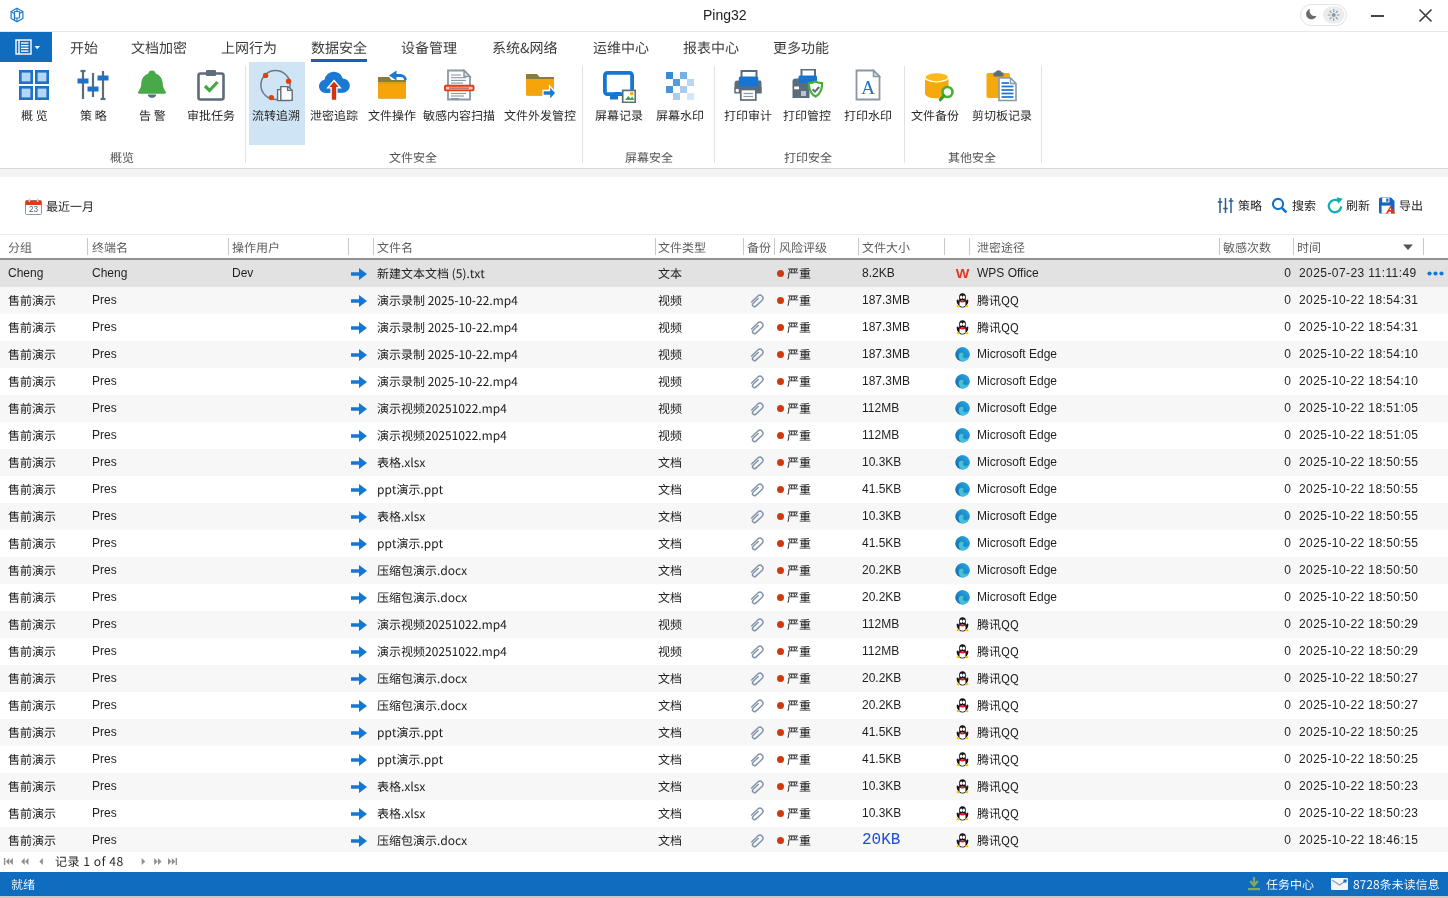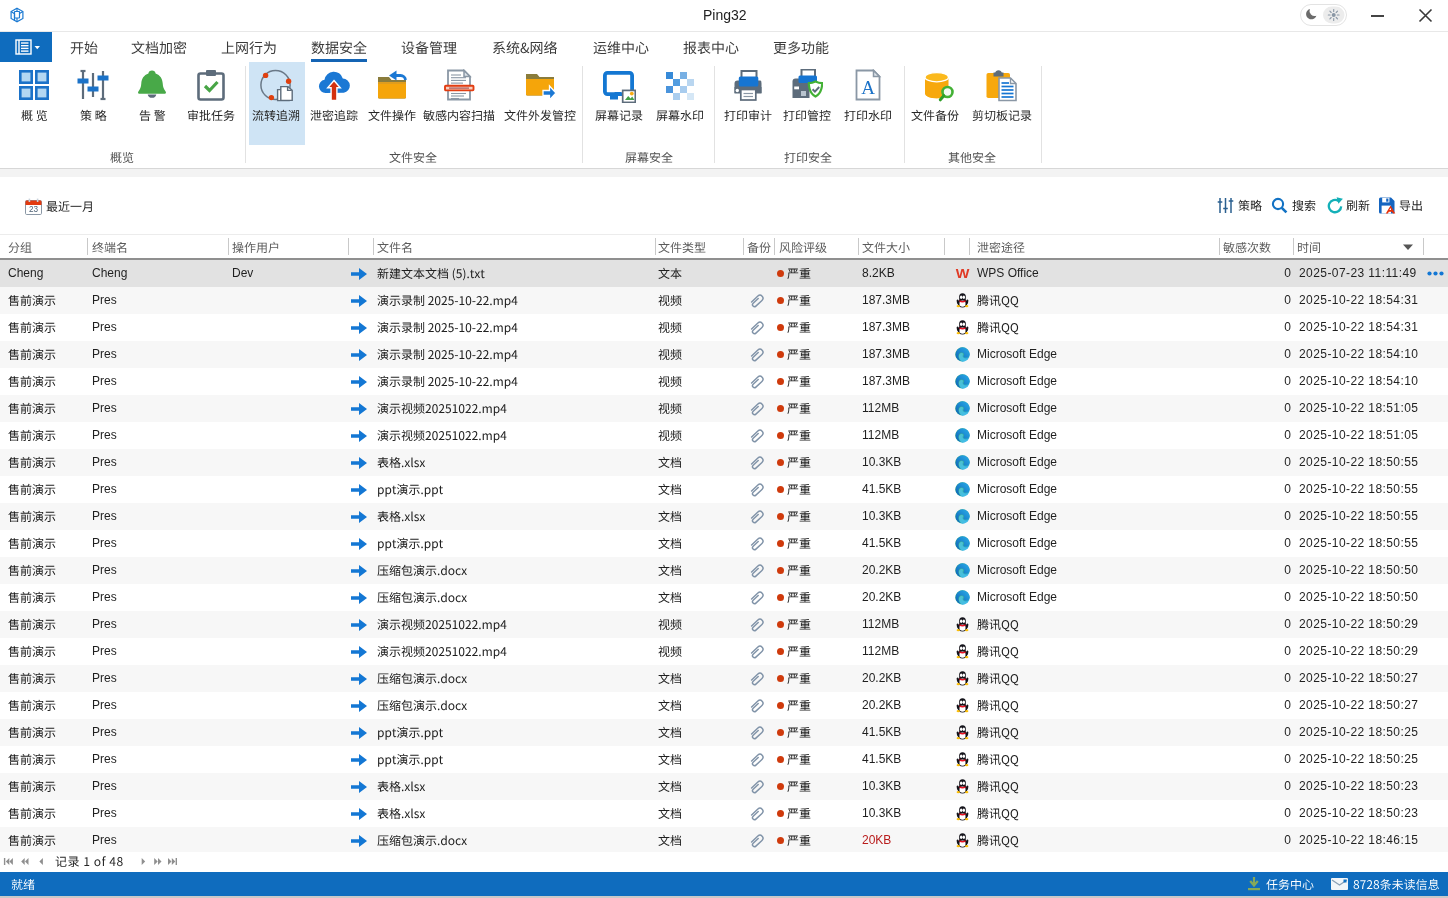--- a/index.html
+++ b/index.html
@@ -2049,21 +2049,21 @@
 <path d="M6.0 13.6 V5.0 a3.0 3.0 0 0 1 6.0 0 V13.3 a2.0 2.0 0 0 1 -4.0 0 V6.4"></path>
     </g>
   </svg>
 <div class="a" style="left:777px;top:837px;width:7px;height:7px;border-radius:50%;background:#cf3a0c"></div>
 <svg class="t " style="left:787.0px;top:833.0px;" width="24" height="17">
     <g fill="#1f1f1f" transform="translate(0,12) scale(0.012000,-0.012000)">
       <use href="#u4E25" x="0"></use>
       <use href="#u91CD" x="1000"></use>
     </g>
   </svg>
-<div class="lat" style="font-size:12px;color:#b91c1c;line-height:16.8px;left:862.0px;top:832.1px;">20KB</div>
+<div class="lat" style="font-size:16px;color:#1d4ed8;line-height:16.8px;left:862.0px;top:832.1px;font-family:Liberation Mono, monospace;">20KB</div>
 <svg class="a" style="left:955px;top:833px" width="15" height="15" viewBox="0 0 15 15">
 <ellipse cx="7.5" cy="4.4" rx="3.4" ry="4.1" fill="#14131a"></ellipse>
 <ellipse cx="7.5" cy="10.0" rx="4.8" ry="4.5" fill="#14131a"></ellipse>
 <ellipse cx="6.2" cy="4.2" rx="1.25" ry="1.7" fill="#fff"></ellipse>
 <ellipse cx="8.8" cy="4.2" rx="1.25" ry="1.7" fill="#fff"></ellipse>
 <ellipse cx="7.5" cy="10.6" rx="3.1" ry="3.2" fill="#fff"></ellipse>
 <path d="M4.6 7.3 Q7.5 8.8 10.4 7.3 L10.9 8.6 Q7.5 10.3 4.1 8.6 Z" fill="#e81224"></path>
 <ellipse cx="3.3" cy="13.2" rx="1.7" ry="1.1" fill="#fbbd08"></ellipse>
 <ellipse cx="11.7" cy="13.2" rx="1.7" ry="1.1" fill="#fbbd08"></ellipse>
 <ellipse cx="2.9" cy="9.1" rx="1.1" ry="2.6" fill="#14131a" transform="rotate(-14 2.9 9.1)"></ellipse>

